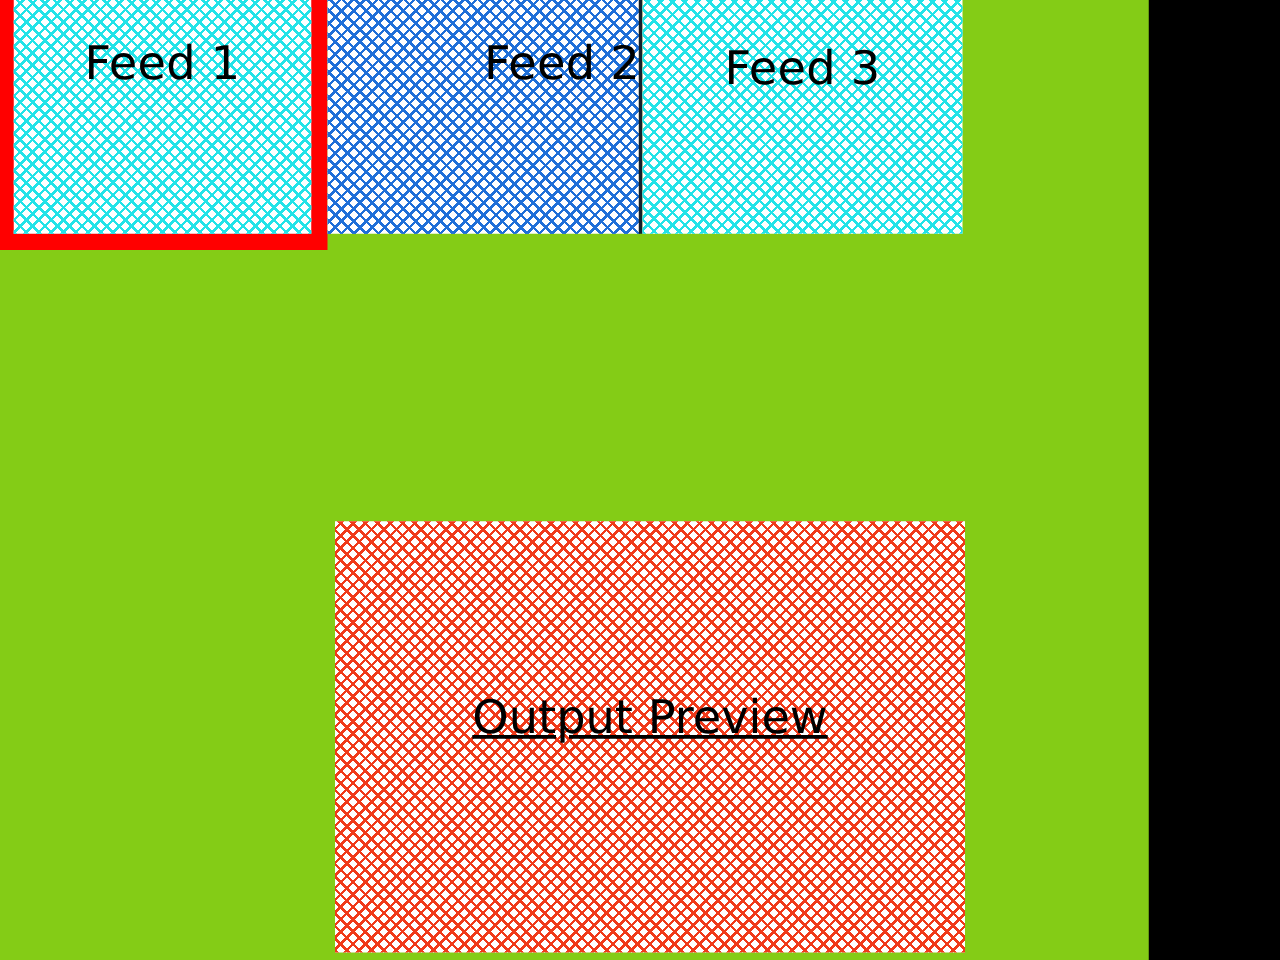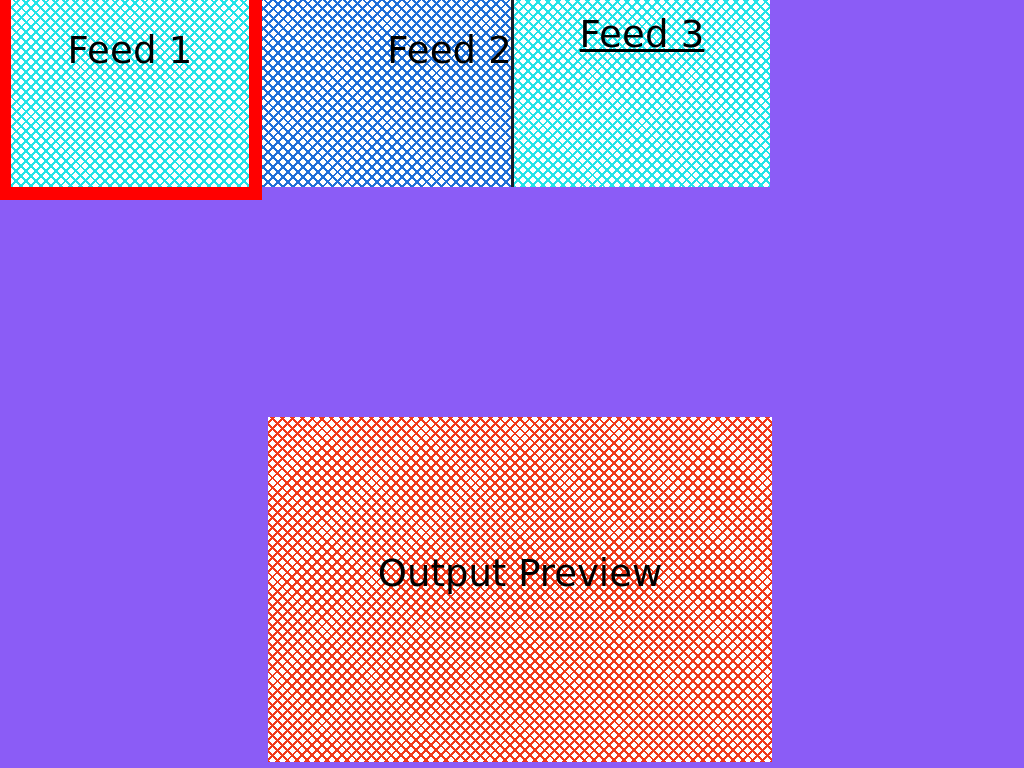--- a/index.html
+++ b/index.html
@@ -2,23 +2,23 @@
 <html><head>
 <meta charset="utf-8">
 <style>
   html, body {
     margin: 0;
     padding: 0;
     background: #000000;
   }
   #stage {
     position: relative;
-    width: 1024px;
+    width: 919px;
     height: 768px;
-    background: #8b5cf6;
+    background: #84cc16;
     overflow: hidden;
     font-family: "DejaVu Sans", "Liberation Sans", sans-serif;
   }
 
   
   .panel {
     position: absolute;
     background-color: #ffffff;
     background-repeat: repeat;
     display: flex;
@@ -69,20 +69,21 @@
   }
 
   .preview-label-wrap {
     position: absolute;
     width: 100%;
     text-align: center;
     color: #000000;
     font-size: 37px;
     line-height: 1;
     white-space: nowrap;
+    text-decoration: underline;
   }
 </style>
 </head>
 <body>
 
 <div id="stage">
 
   <div id="feed-row">
 
     <div class="selection-frame" style="left:0px; top:0px; width:262px; height:200px; background:#ff0000;"></div>
@@ -91,21 +92,21 @@
       <span class="panel-label" style="margin-top:32px;">Feed 1</span>
     </div>
 
     <div class="panel hatch-blue" style="left:262px; top:0px; width:250px; height:187px;">
       <span class="panel-label" style="margin-top:32px;">Feed 2</span>
     </div>
 
     <div class="divider-v" style="left:511px; top:0px; width:3px; height:187px;"></div>
 
     <div class="panel hatch-cyan" style="left:514px; top:0px; width:256px; height:187px;">
-      <span class="panel-label" style="margin-top:16px;text-decoration:underline;">Feed 3</span>
+      <span class="panel-label" style="margin-top:36px;">Feed 3</span>
     </div>
 
 
   </div>
 
   <div class="panel hatch-red" style="left:268px; top:417px; width:504px; height:345px;">
     <span class="preview-label-wrap" style="top:138px; left:0;">Output Preview</span>
   </div>
 
 </div>

